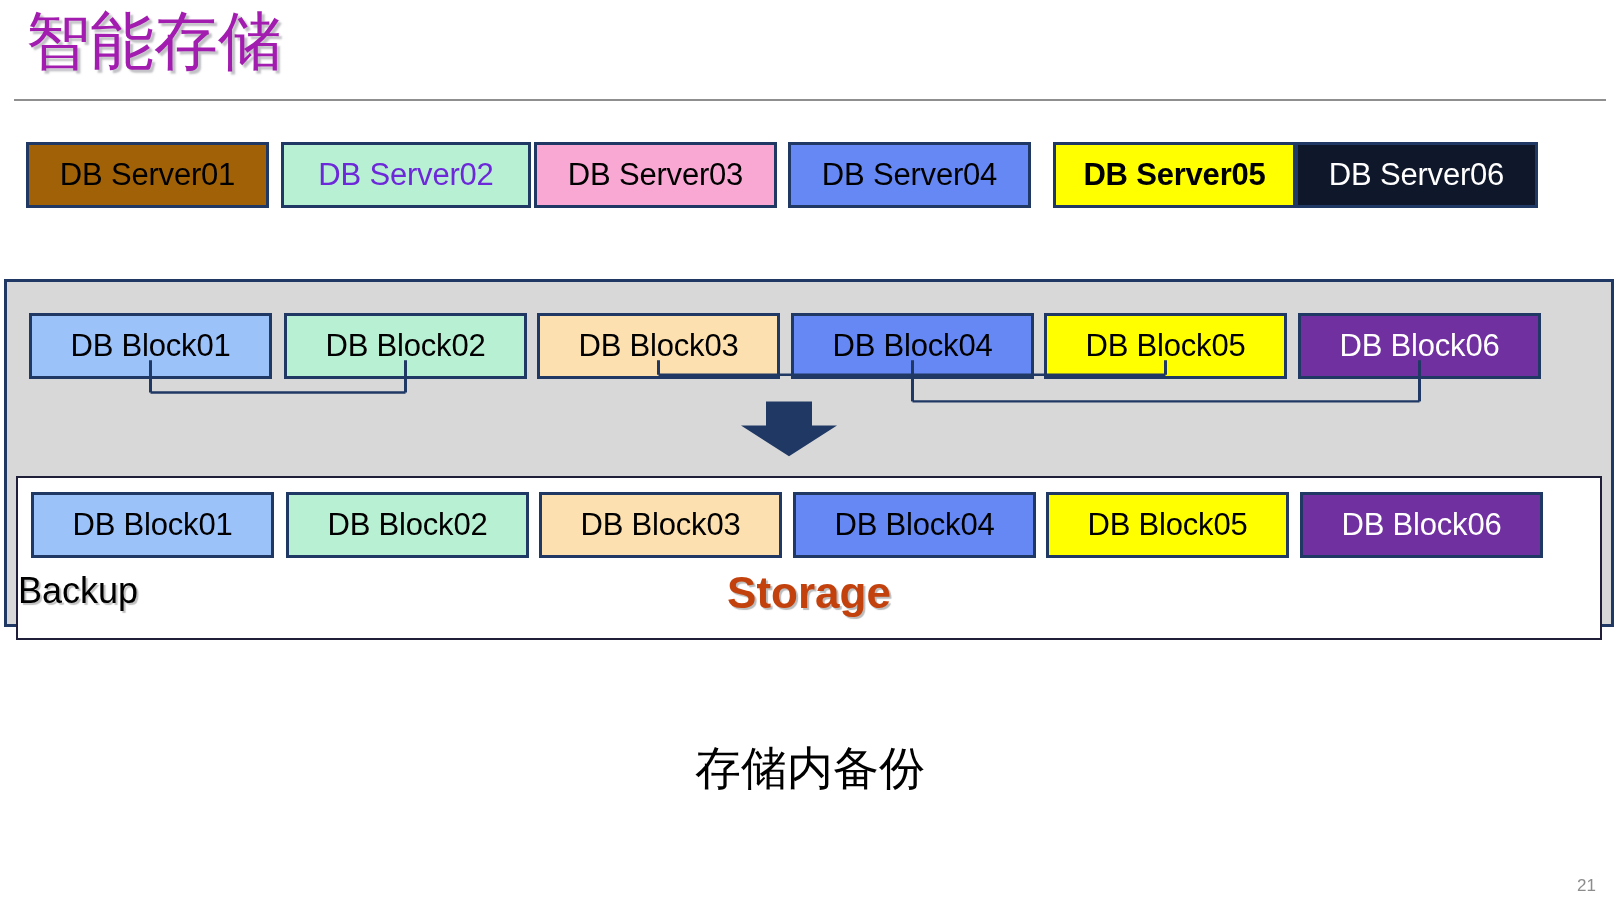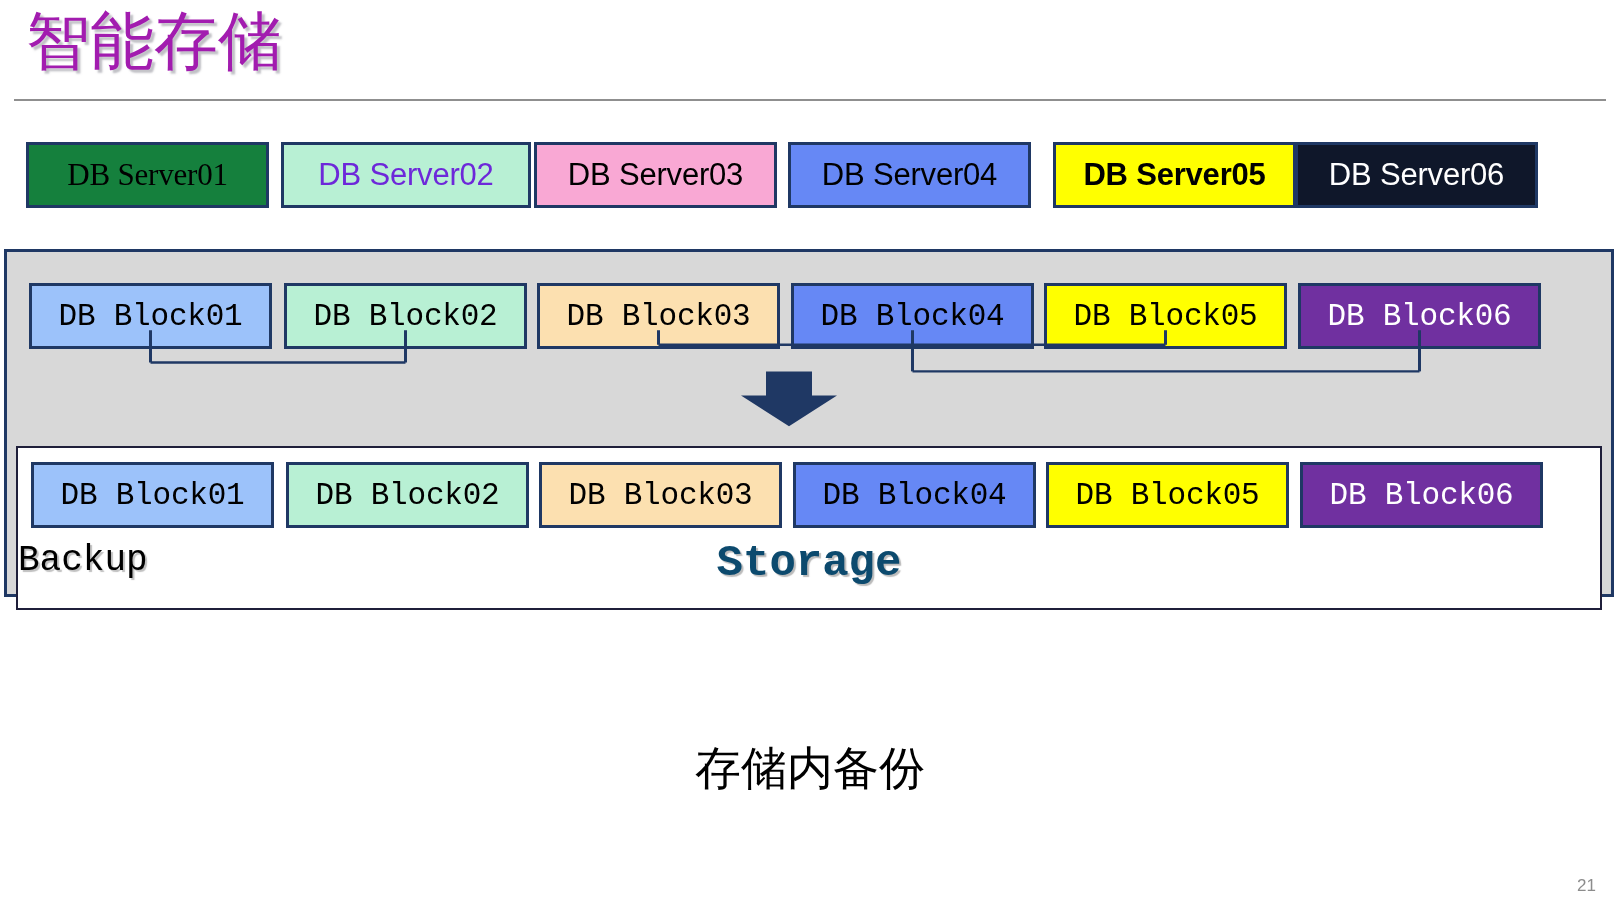--- a/index.html
+++ b/index.html
@@ -51,37 +51,36 @@
   }
   .db-box.white-text { color: #ffffff; }
 
   
   #server-row .db-box { top: 142px; height: 66px; }
 
   
   #storage-container {
     position: absolute;
     left: 4px;
-    top: 249px;
+    top: 279px;
     width: 1610px;
     height: 348px;
     background: #d8d8d8;
     border: 3px solid #1f3864;
     box-sizing: border-box;
-    font-family: Liberation Mono, monospace;
   }
   #storage-label {
     position: absolute;
     left: 0;
     right: 0;
     bottom: 6px;
     text-align: center;
     font-size: 44px;
     font-weight: bold;
-    color: #0c4a6e;
+    color: #c2410c;
     text-shadow: 2px 2px 1px rgba(120,120,120,0.5);
   }
 
   
   #upper-block-row .db-box { top: 31px; height: 66px; }
 
   
   #connectors {
     position: absolute;
     left: 0;
@@ -137,21 +136,21 @@
     margin-left: 12px;
   }
 </style>
 </head>
 <body>
 
 <div id="slide-title">智能存储</div>
 <div id="title-rule"></div>
 
 <div id="server-row">
-    <div class="db-box" style="left: 26px; width: 243px; background: #15803d; color: rgb(0, 0, 0); font-family: Liberation Serif, serif;">
+    <div class="db-box" style="left: 26px; width: 243px; background: #a16207; color: rgb(0, 0, 0);">
       <span>DB Server01</span>
     </div>
     <div class="db-box" style="left: 281px; width: 250px; background: rgb(184, 240, 212); color: #6d28d9;">
       <span>DB Server02</span>
     </div>
     <div class="db-box" style="left: 534px; width: 243px; background: #f9a8d4; color: rgb(0, 0, 0);">
       <span>DB Server03</span>
     </div>
     <div class="db-box" style="left: 788px; width: 243px; background: rgb(102, 136, 245); color: rgb(0, 0, 0);">
       <span>DB Server04</span>

